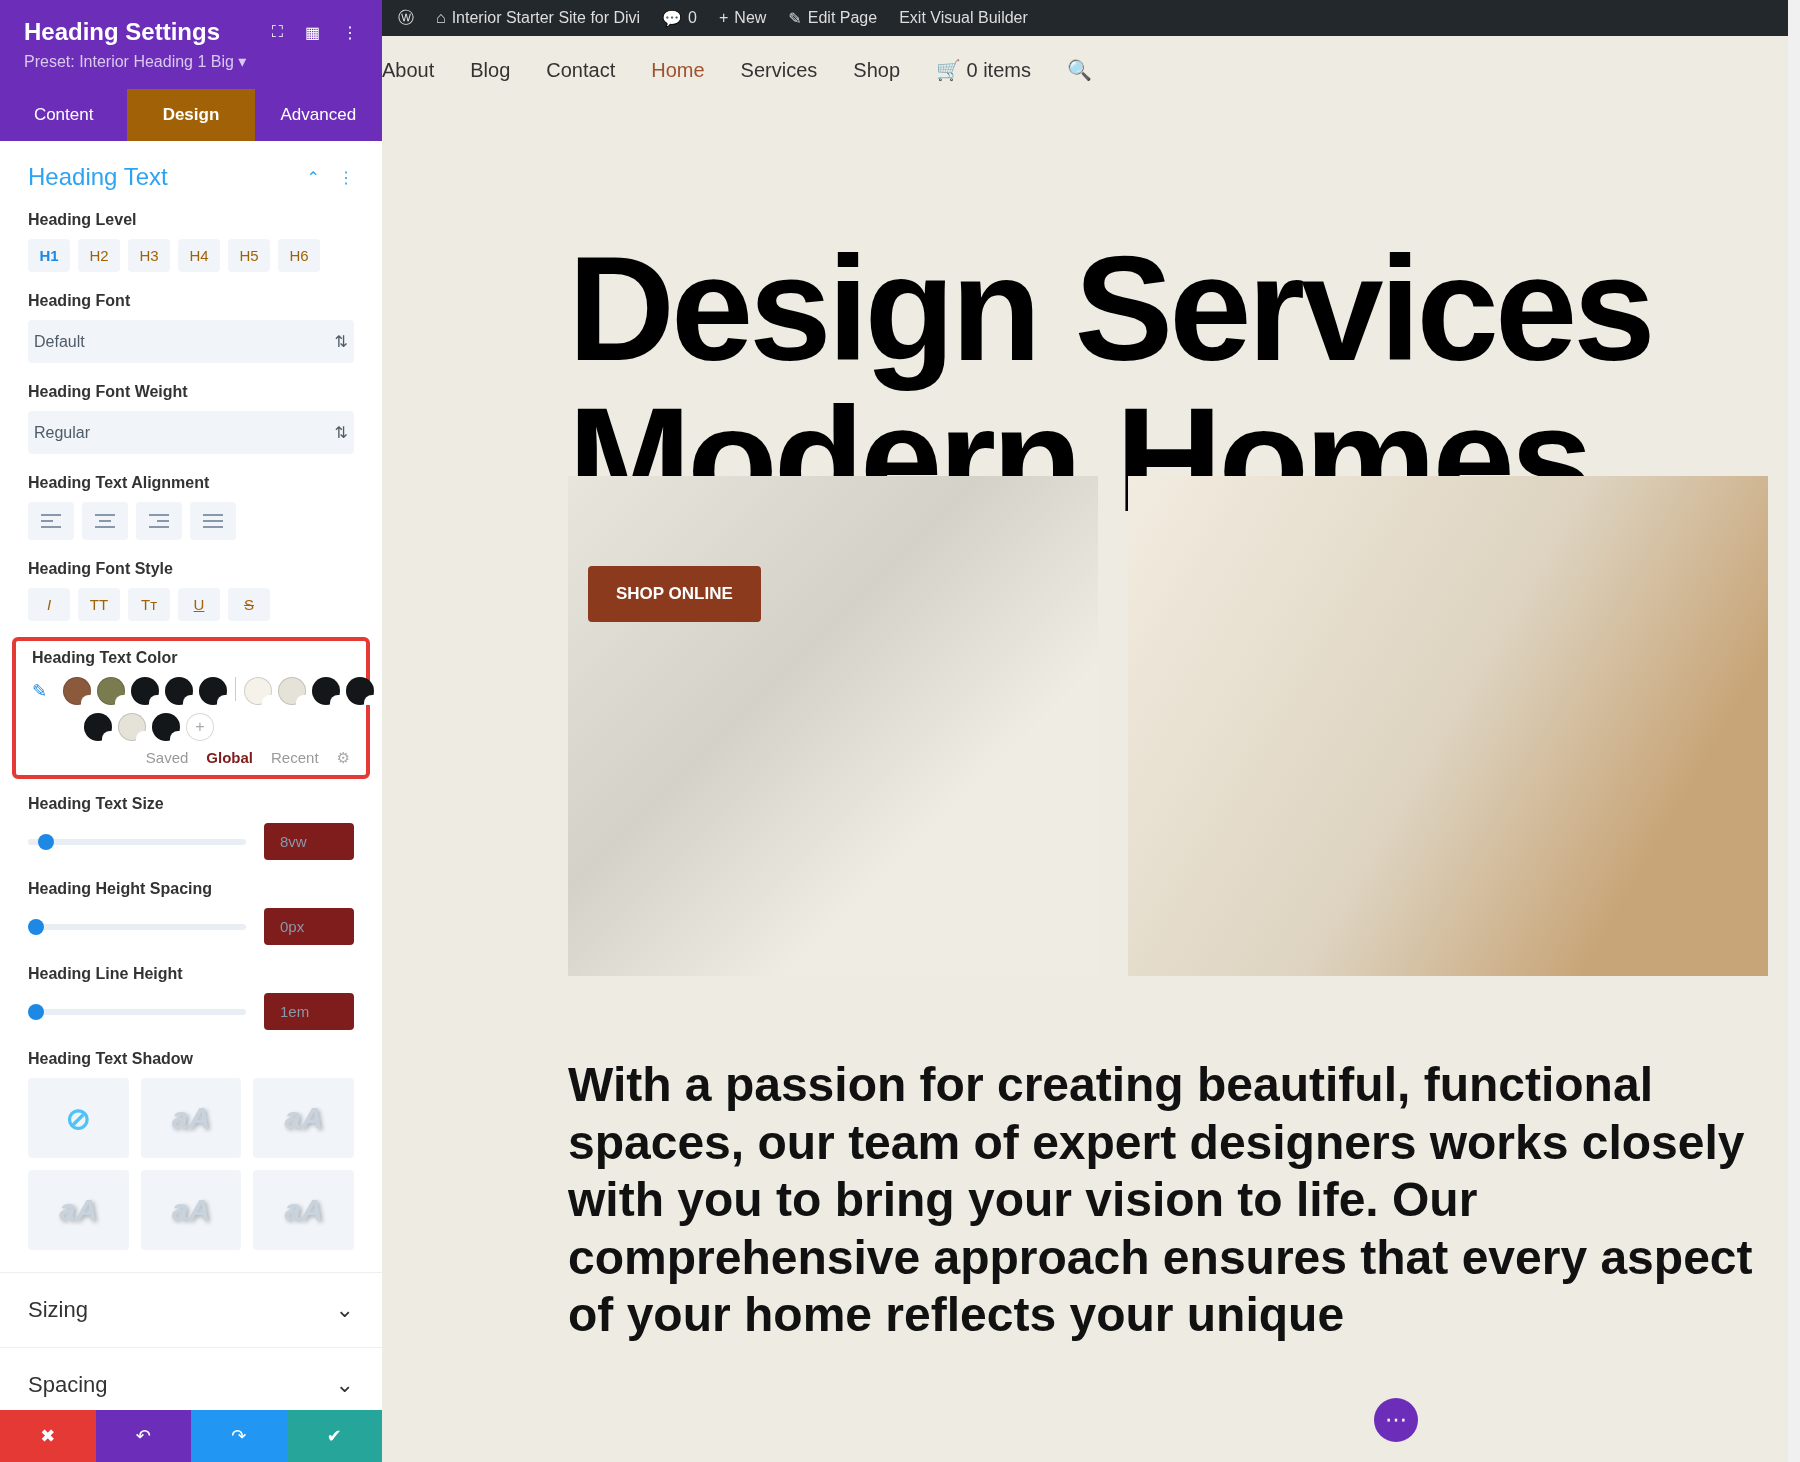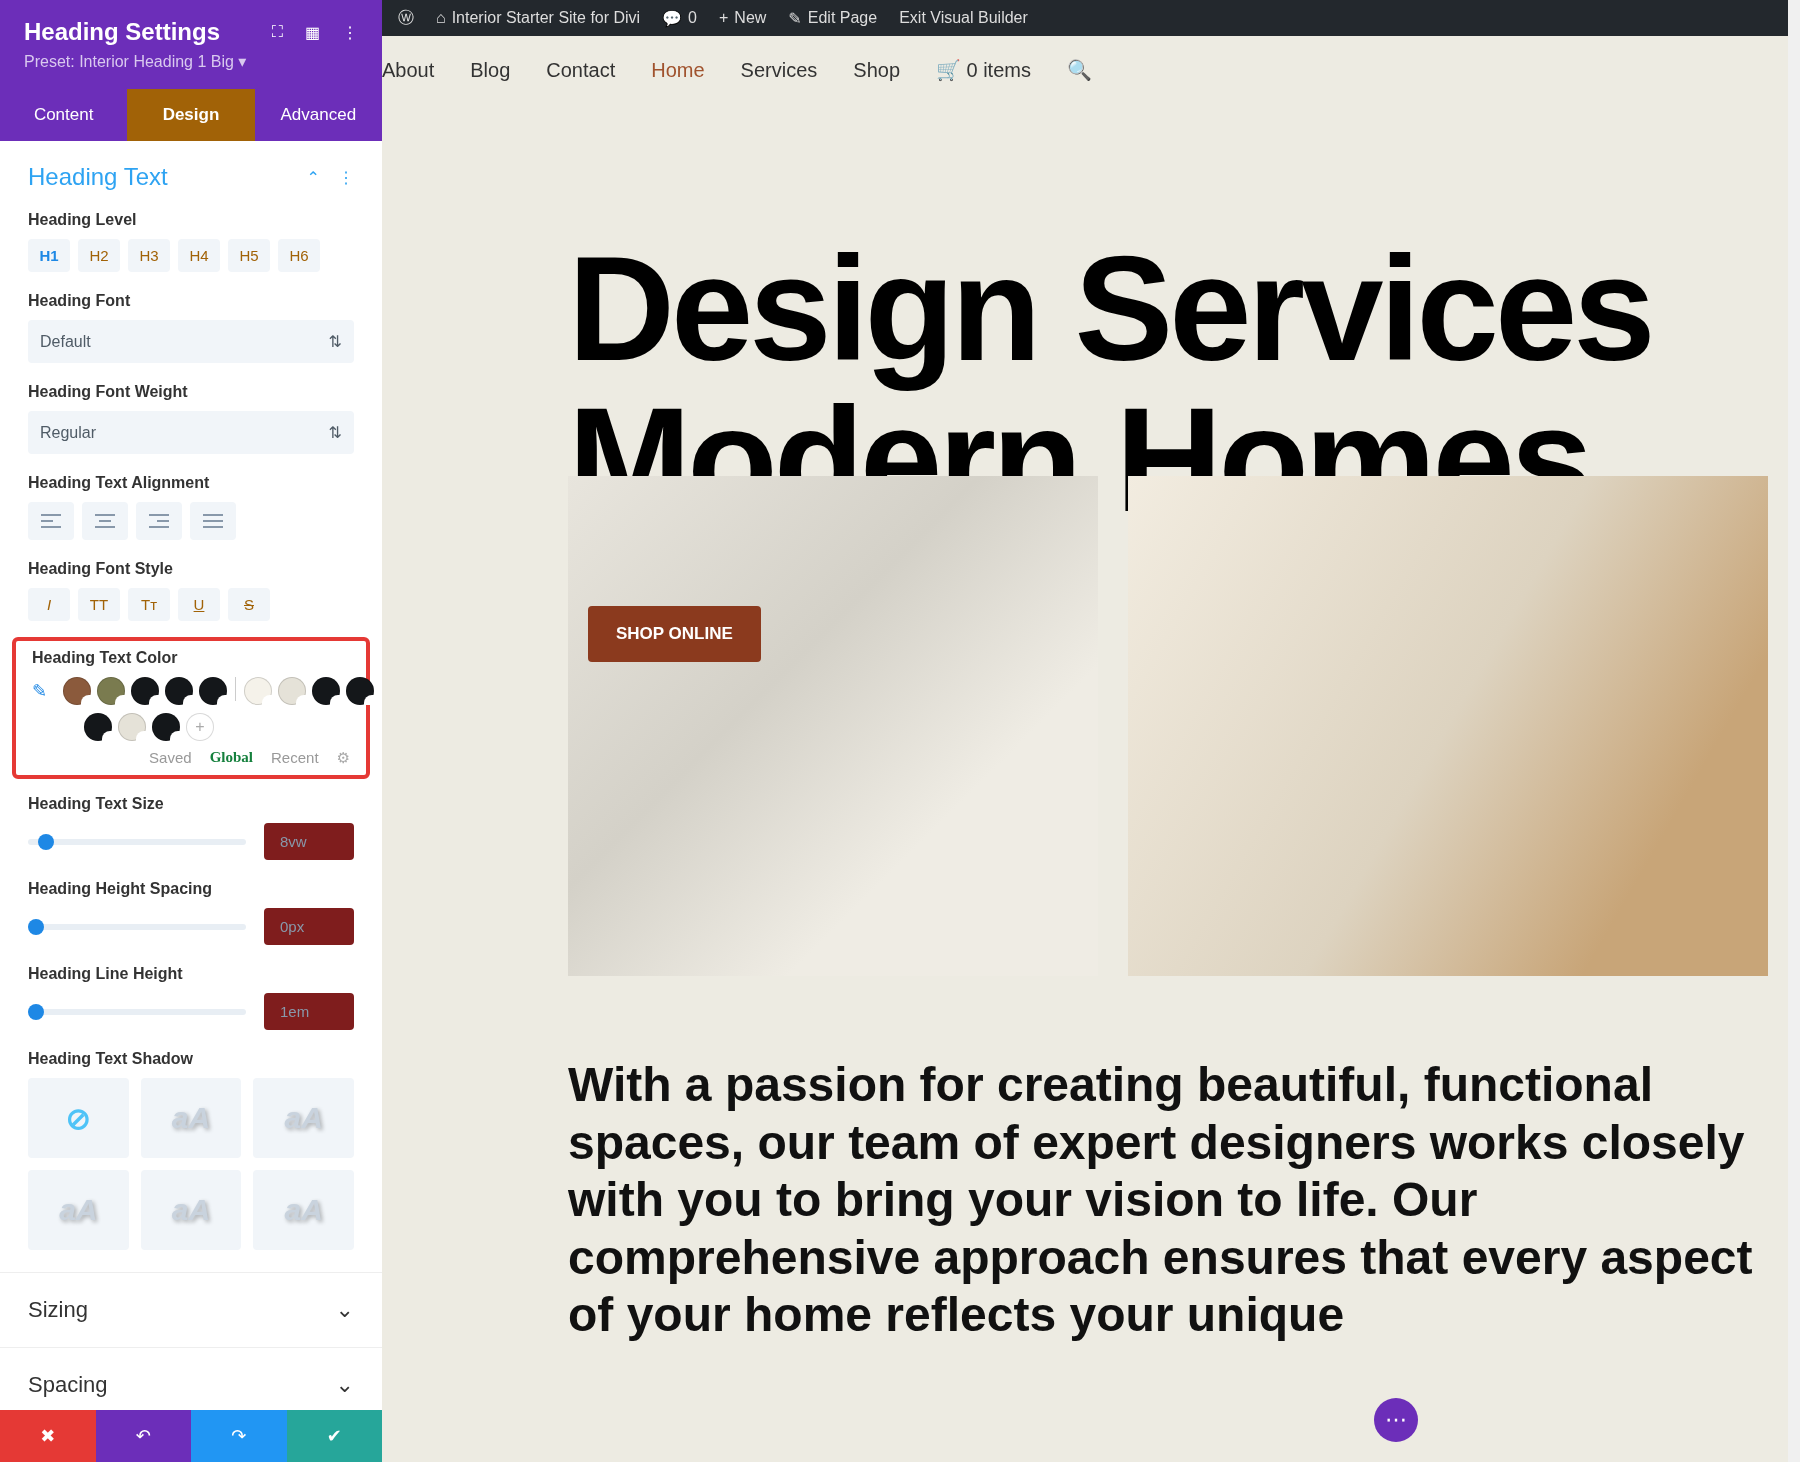--- a/index.html
+++ b/index.html
@@ -18,32 +18,32 @@
 .tab.active { background: #a16207; font-weight: 600; }
 .scroll { flex: 1; overflow-y: auto; padding: 0; }
 .section-hdr { display: flex; align-items: center; justify-content: space-between; padding: 22px 28px 10px; }
 .section-hdr .title { color: #2ea3f2; font-size: 24px; }
 .section-hdr .icons { display: flex; gap: 18px; color: #2ea3f2; }
 .field { padding: 10px 28px; }
 .field-label { font-size: 16px; color: #333; font-weight: 600; margin-bottom: 10px; }
 .btn-row { display: flex; gap: 8px; }
 .small-btn { background: #f1f5f9; border: none; padding: 8px 10px; border-radius: 4px; font-size: 15px; color: #a16207; cursor: pointer; min-width: 42px; text-align: center; }
 .small-btn.active { color: #1e88e5; font-weight: 700; }
-.select { background: #f1f5f9; padding: 12px 12px; border-radius: 4px; font-size: 16px; color: #4f5b66; display: flex; justify-content: space-between; align-items: center; cursor: pointer; text-align: center; }
+.select { background: #f1f5f9; padding: 12px 6px; border-radius: 4px; font-size: 16px; color: #4f5b66; display: flex; justify-content: space-between; align-items: center; cursor: pointer; text-align: center; }
 .align-btn { width: 46px; height: 38px; display: flex; align-items: center; justify-content: center; }
 .shadow-row { display: flex; gap: 12px; margin-bottom: 12px; }
 .shadow-box { flex: 1; height: 80px; background: #f1f5f9; border-radius: 4px; display: flex; align-items: center; justify-content: center; cursor: pointer; font-weight: 900; }
 .shadow-box .aa { font-size: 30px; color: #c9d3de; text-shadow: 2px 2px 4px rgba(0,0,0,0.3); font-style: italic; }
 .highlight-box { border: 4px solid #e53935; border-radius: 6px; margin: 6px 12px; padding: 8px 16px 8px; }
 .swatch-row { display: flex; gap: 6px; align-items: center; margin-bottom: 8px; }
 .swatch { width: 28px; height: 28px; border-radius: 50%; border: 1px solid rgba(0,0,0,0.15); cursor: pointer; position: relative; }
 .swatch.dogear::after { content: ""; position: absolute; right: -1px; bottom: -1px; width: 10px; height: 10px; background: #fff; border-top-left-radius: 8px; }
 .eye-drop { color: #1e88e5; font-size: 18px; margin-right: 10px; cursor: pointer; }
 .color-tabs { display: flex; justify-content: flex-end; gap: 18px; font-size: 15px; color: #999; }
-.color-tabs .global { color: #15803d; font-weight: 600; font-family: Liberation Serif, serif; }
+.color-tabs .global { color: #7f1d1d; font-weight: 600; }
 .slider-row { display: flex; align-items: center; gap: 18px; }
 .slider-track { flex: 1; height: 6px; background: #e8eef4; border-radius: 3px; position: relative; }
 .slider-thumb { position: absolute; width: 16px; height: 16px; border-radius: 50%; background: #1e88e5; top: -5px; left: 10px; }
 .slider-val { background: #7f1d1d; padding: 10px 16px; border-radius: 4px; font-size: 15px; color: #8898aa; width: 90px; }
 .collapse-sec { display: flex; justify-content: space-between; padding: 24px 28px; font-size: 22px; color: #333; border-top: 1px solid #eee; cursor: pointer; }
 .footer-bar { display: flex; height: 52px; }
 .footer-btn { flex: 1; display: flex; align-items: center; justify-content: center; color: #fff; font-size: 18px; cursor: pointer; }
 .fb-red { background: #e53935; }
 .fb-purple { background: #6c2eb9; }
 .fb-blue { background: #2196f3; }
@@ -51,21 +51,21 @@
 
 
 .canvas { flex: 1; background: #edebe2; position: relative; overflow: hidden; }
 .wp-bar { height: 36px; background: #23282d; color: #ddd; display: flex; align-items: center; gap: 22px; padding: 0 16px; font-size: 16px; }
 .wp-item { display: flex; align-items: center; gap: 6px; cursor: pointer; }
 .site-nav { display: flex; gap: 36px; padding: 22px 0; align-items: center; font-size: 20px; }
 .site-nav a { color: #333; text-decoration: none; cursor: pointer; }
 .site-nav a.home { color: #a0522d; }
 .hero { padding: 130px 0 0 186px; }
 .hero h1 { font-size: 148px; font-weight: 800; letter-spacing: -4px; line-height: 1.02; color: #000; }
-.shop-btn { display: inline-block; background: #8b3a1e; color: #fff; padding: 18px 28px; font-weight: 700; font-size: 17px; margin-top: 110px; border-radius: 4px; cursor: pointer; }
+.shop-btn { display: inline-block; background: #8b3a1e; color: #fff; padding: 18px 28px; font-weight: 700; font-size: 17px; margin-top: 70px; border-radius: 4px; cursor: pointer; }
 .img-row { display: flex; gap: 30px; margin-top: -60px; margin-left: 186px; }
 .img-box { background: #f4f1ec; flex-shrink: 0; }
 .img-a { width: 530px; height: 500px; background: linear-gradient(135deg,#e8e5dd 0%,#d4d1c8 40%,#efece4 70%); position: relative; }
 .img-b { width: 640px; height: 500px; background: linear-gradient(120deg,#f2ece0 0%,#ddd3c0 50%,#c8a578 80%); }
 .passion { margin: 80px 0 0 186px; font-size: 48px; font-weight: 800; line-height: 1.2; color: #111; }
 .fab { position: absolute; bottom: 20px; right: 370px; width: 44px; height: 44px; border-radius: 50%; background: #6c2eb9; color: #fff; display: flex; align-items: center; justify-content: center; font-size: 22px; cursor: pointer; }
 .scrollbar-r { width: 12px; background: #f0f0f0; }
 svg.align-ic { width: 20px; height: 16px; }
 svg.align-ic line { stroke: #8898aa; stroke-width: 2; }
 </style>

